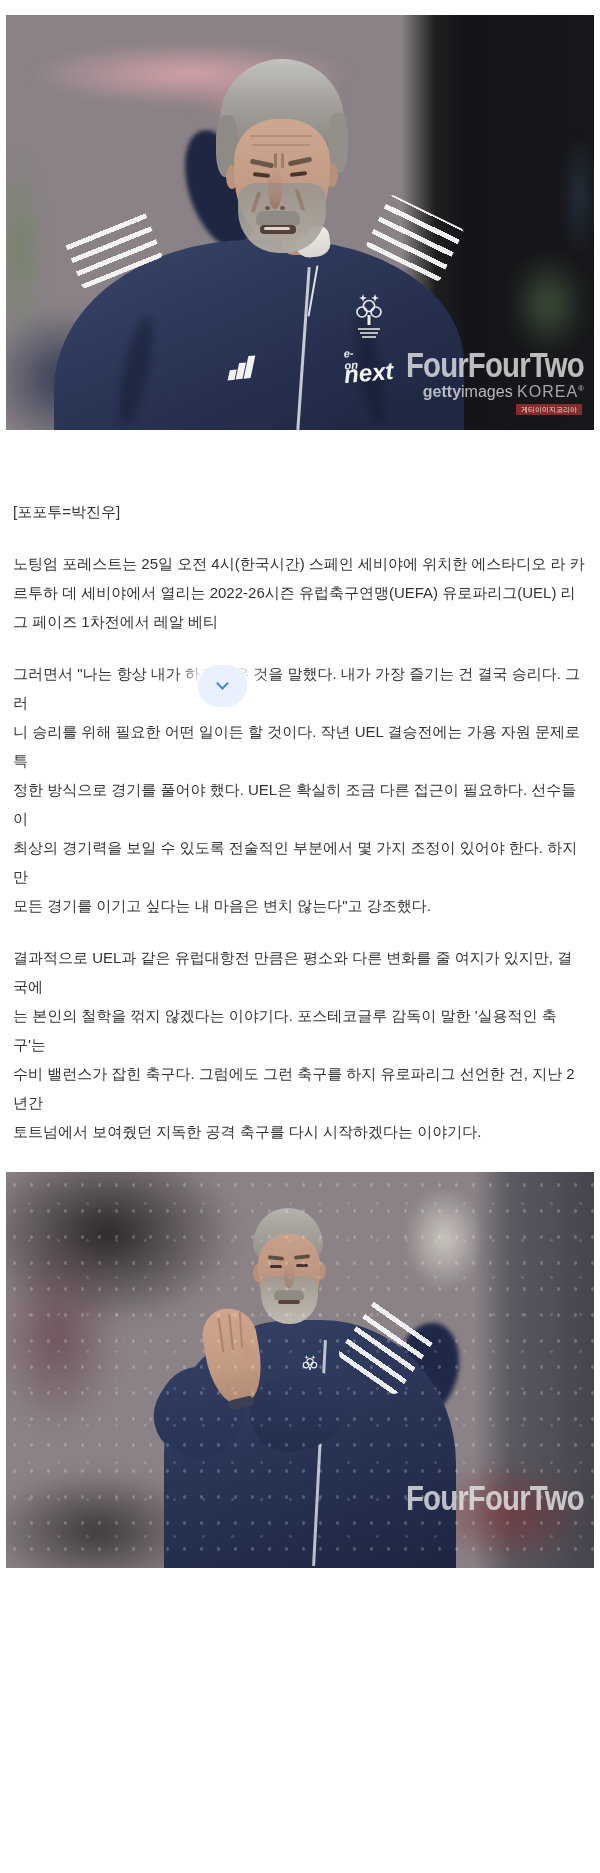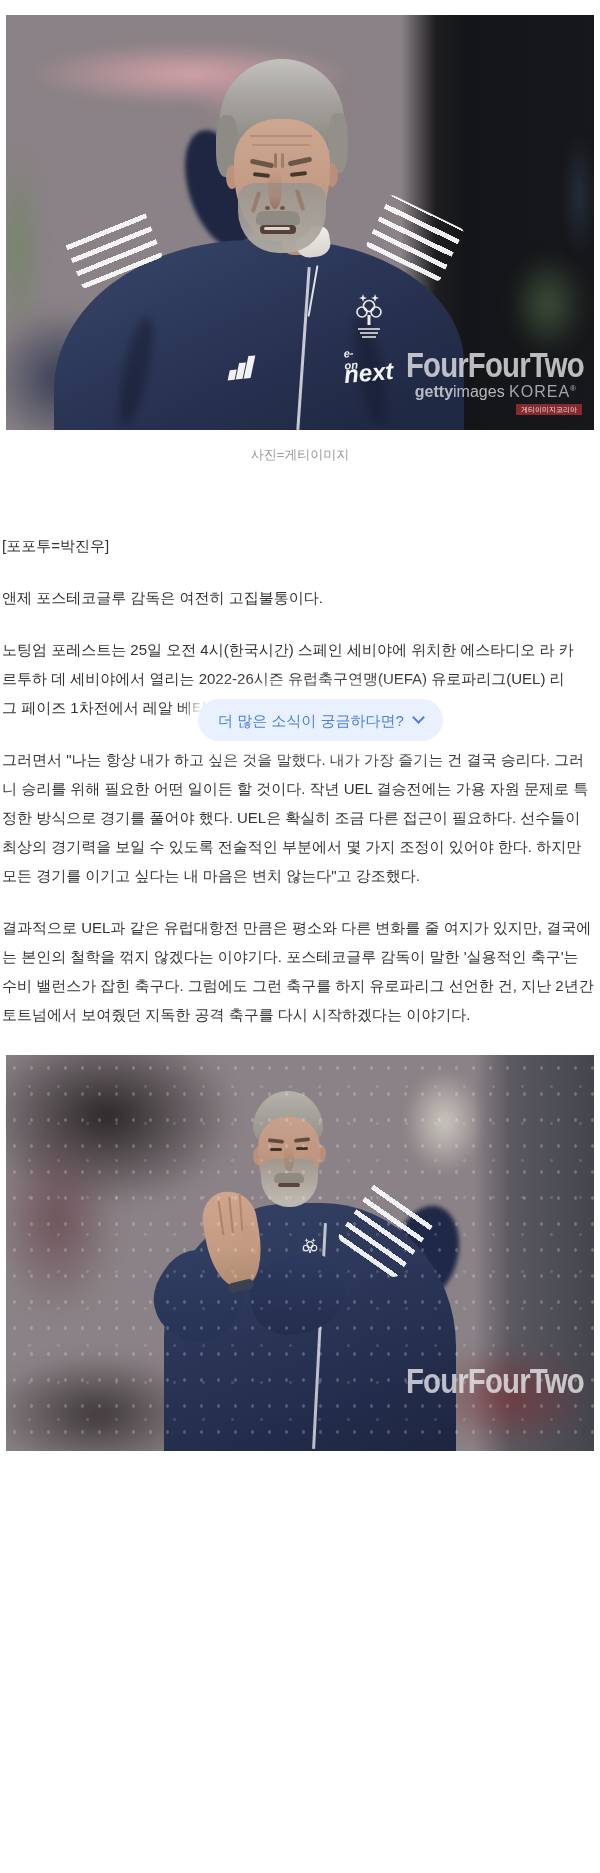--- a/index.html
+++ b/index.html
@@ -108,26 +108,26 @@
     background-image:radial-gradient(rgba(255,255,255,.22) 1px,rgba(255,255,255,0) 1.6px),radial-gradient(rgba(255,255,255,.14) 1px,rgba(255,255,255,0) 1.6px);
     background-size:17px 26px,29px 37px; background-position:0 0,9px 13px; }
 
   
   .wm-brand { position:absolute; font-weight:bold; font-size:35px; letter-spacing:-1px; color:rgba(230,230,233,.8); transform:scaleX(.84); transform-origin:100% 50%; white-space:nowrap; }
   .wm-agency { position:absolute; font-size:16px; color:rgba(212,212,215,.85); white-space:nowrap; }
   .wm-agency .g-bold { font-weight:bold; }
   .wm-agency .g-kor { letter-spacing:1px; color:rgba(200,200,204,.8); }
   .wm-agency sup { font-size:8px; }
   .wm-badge { position:absolute; height:11px; line-height:11px; font-size:7px; padding:0 5px; background:rgba(146,44,48,.9); color:rgba(255,255,255,.85); white-space:nowrap; overflow:hidden; }
-  .p1-wm-brand { right:10px; top:330px; } .p1-wm-agency { right:18px; top:368px;margin-left:46px; } .p1-wm-badge { right:12px; top:389px; }
+  .p1-wm-brand { right:10px; top:330px; } .p1-wm-agency { right:10px; top:368px;margin-left:46px; } .p1-wm-badge { right:12px; top:389px; }
   .p2-wm-brand { right:10px; top:306px; }
 
   
   .caption { text-align:center; color:#999; font-size:13px; line-height:18px; margin-top:16px; }
-  .article { position:relative; padding:0 2px; margin-top:67px; font-size:15px; line-height:29px; color:#333; }
+  .article { position:relative; padding:0 13px; margin-top:67px; font-size:15px; line-height:29px; color:#333; }
   .article p { white-space:pre-line; margin:0 0 23px 0; }
 
   .more-pill { position:absolute; left:198px; top:168px; height:42px; padding:0 20px; z-index:5;
     background:#e8f1fd; border-radius:22px; display:flex; align-items:center; gap:10px;
     color:#4a7fe8; font-size:15px; cursor:pointer;
     box-shadow:0 0 14px 10px rgba(255,255,255,.92); }
   .chev { width:9px; height:9px; border-right:2px solid #4a7fe8; border-bottom:2px solid #4a7fe8; transform:rotate(45deg); margin-top:-5px; }
 </style>
 </head>
 <body>
@@ -196,40 +196,37 @@
       <div class="p1-sneerL"></div>
         <div class="p1-sneerR"></div>
       <div class="p1-mustache"></div>
       <div class="p1-mouth"></div>
         <div class="p1-teeth"></div>
     </div>
     <div class="wm-brand p1-wm-brand">FourFourTwo</div>
     <div class="wm-agency p1-wm-agency"><span class="g-bold">getty</span><span>images</span>&nbsp;<span class="g-kor">KOREA</span><sup>®</sup></div>
     <div class="wm-badge p1-wm-badge">게티이미지코리아</div>
   </figure>
-  <div class="caption">사진=게티이미지</div>
 
   <div class="article">
     <p>[포포투=박진우]</p>
-    <p>앤제 포스테코글루 감독은 여전히 고집불통이다.</p>
     <p>노팅엄 포레스트는 25일 오전 4시(한국시간) 스페인 세비야에 위치한 에스타디오 라 카
 르투하 데 세비야에서 열리는 2022-26시즌 유럽축구연맹(UEFA) 유로파리그(UEL) 리
 그 페이즈 1차전에서 레알 베티</p>
     <p>그러면서 "나는 항상 내가 하고 싶은 것을 말했다. 내가 가장 즐기는 건 결국 승리다. 그러
 니 승리를 위해 필요한 어떤 일이든 할 것이다. 작년 UEL 결승전에는 가용 자원 문제로 특
 정한 방식으로 경기를 풀어야 했다. UEL은 확실히 조금 다른 접근이 필요하다. 선수들이
 최상의 경기력을 보일 수 있도록 전술적인 부분에서 몇 가지 조정이 있어야 한다. 하지만
 모든 경기를 이기고 싶다는 내 마음은 변치 않는다"고 강조했다.</p>
     <p>결과적으로 UEL과 같은 유럽대항전 만큼은 평소와 다른 변화를 줄 여지가 있지만, 결국에
 는 본인의 철학을 꺾지 않겠다는 이야기다. 포스테코글루 감독이 말한 '실용적인 축구'는
 수비 밸런스가 잡힌 축구다. 그럼에도 그런 축구를 하지 유로파리그 선언한 건, 지난 2년간
 토트넘에서 보여줬던 지독한 공격 축구를 다시 시작하겠다는 이야기다.</p>
 
     <div class="more-pill">
-      <span>더 많은 소식이 궁금하다면?</span>
       <span class="chev"></span>
     </div>
   </div>
 
   <figure class="photo photo2">
     <div>
       <div class="p2-base"></div>
         <div class="p2-darkTL"></div>
         <div class="p2-maroonL"></div>
       <div class="p2-darkBL"></div>

